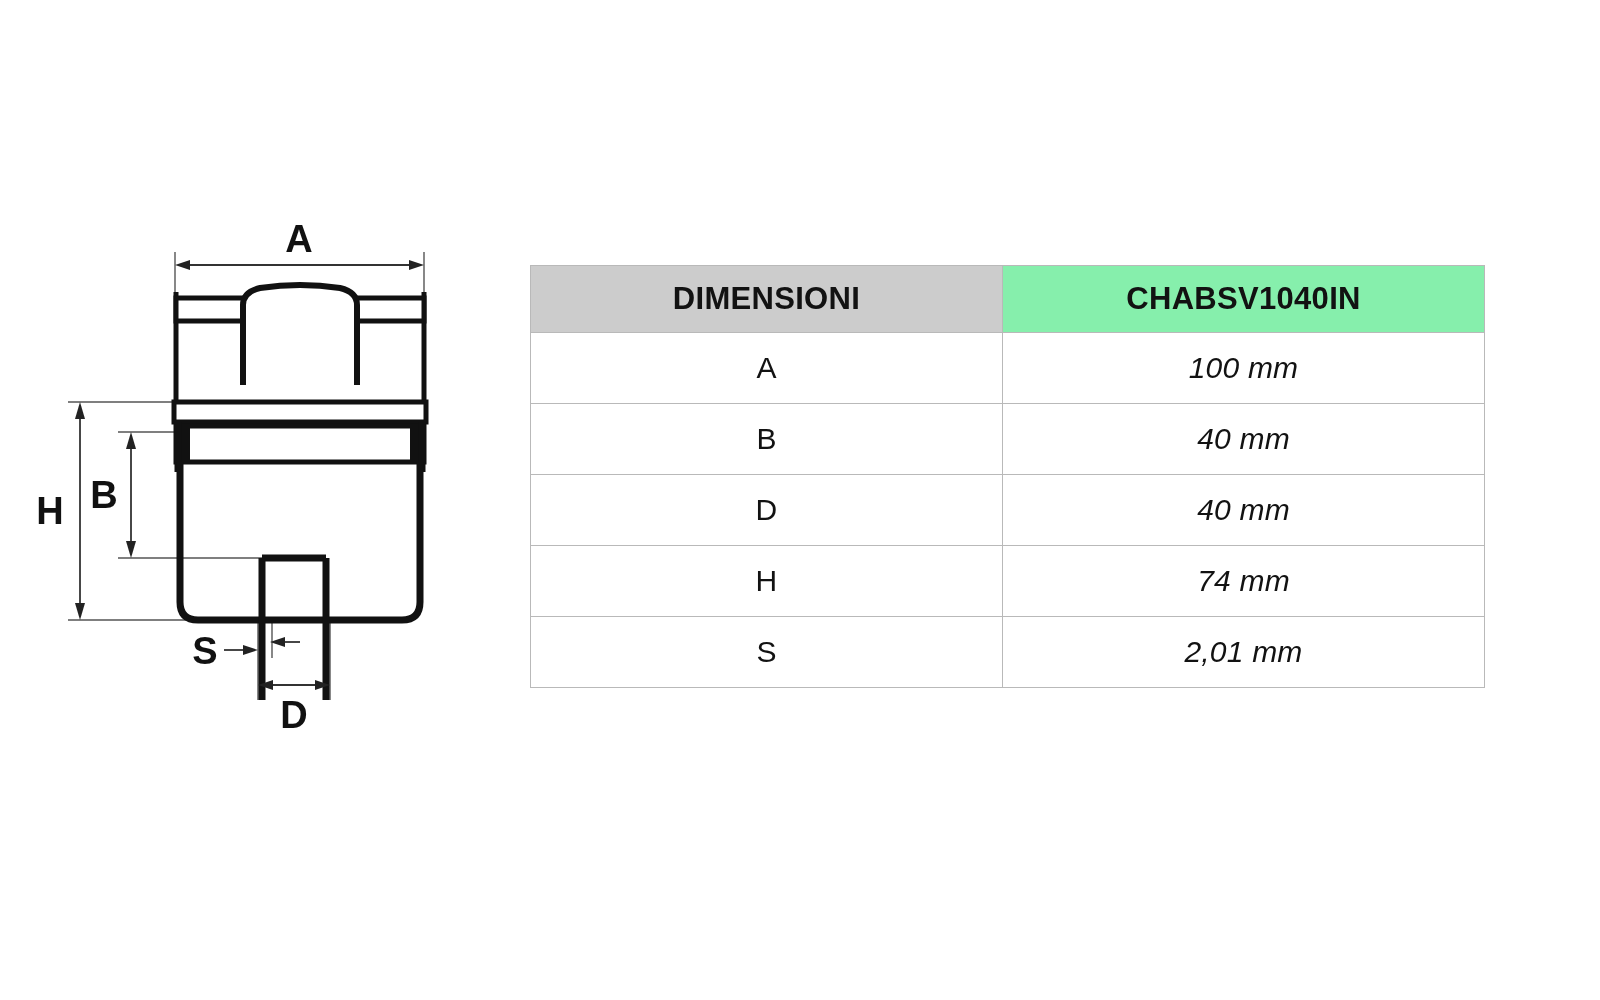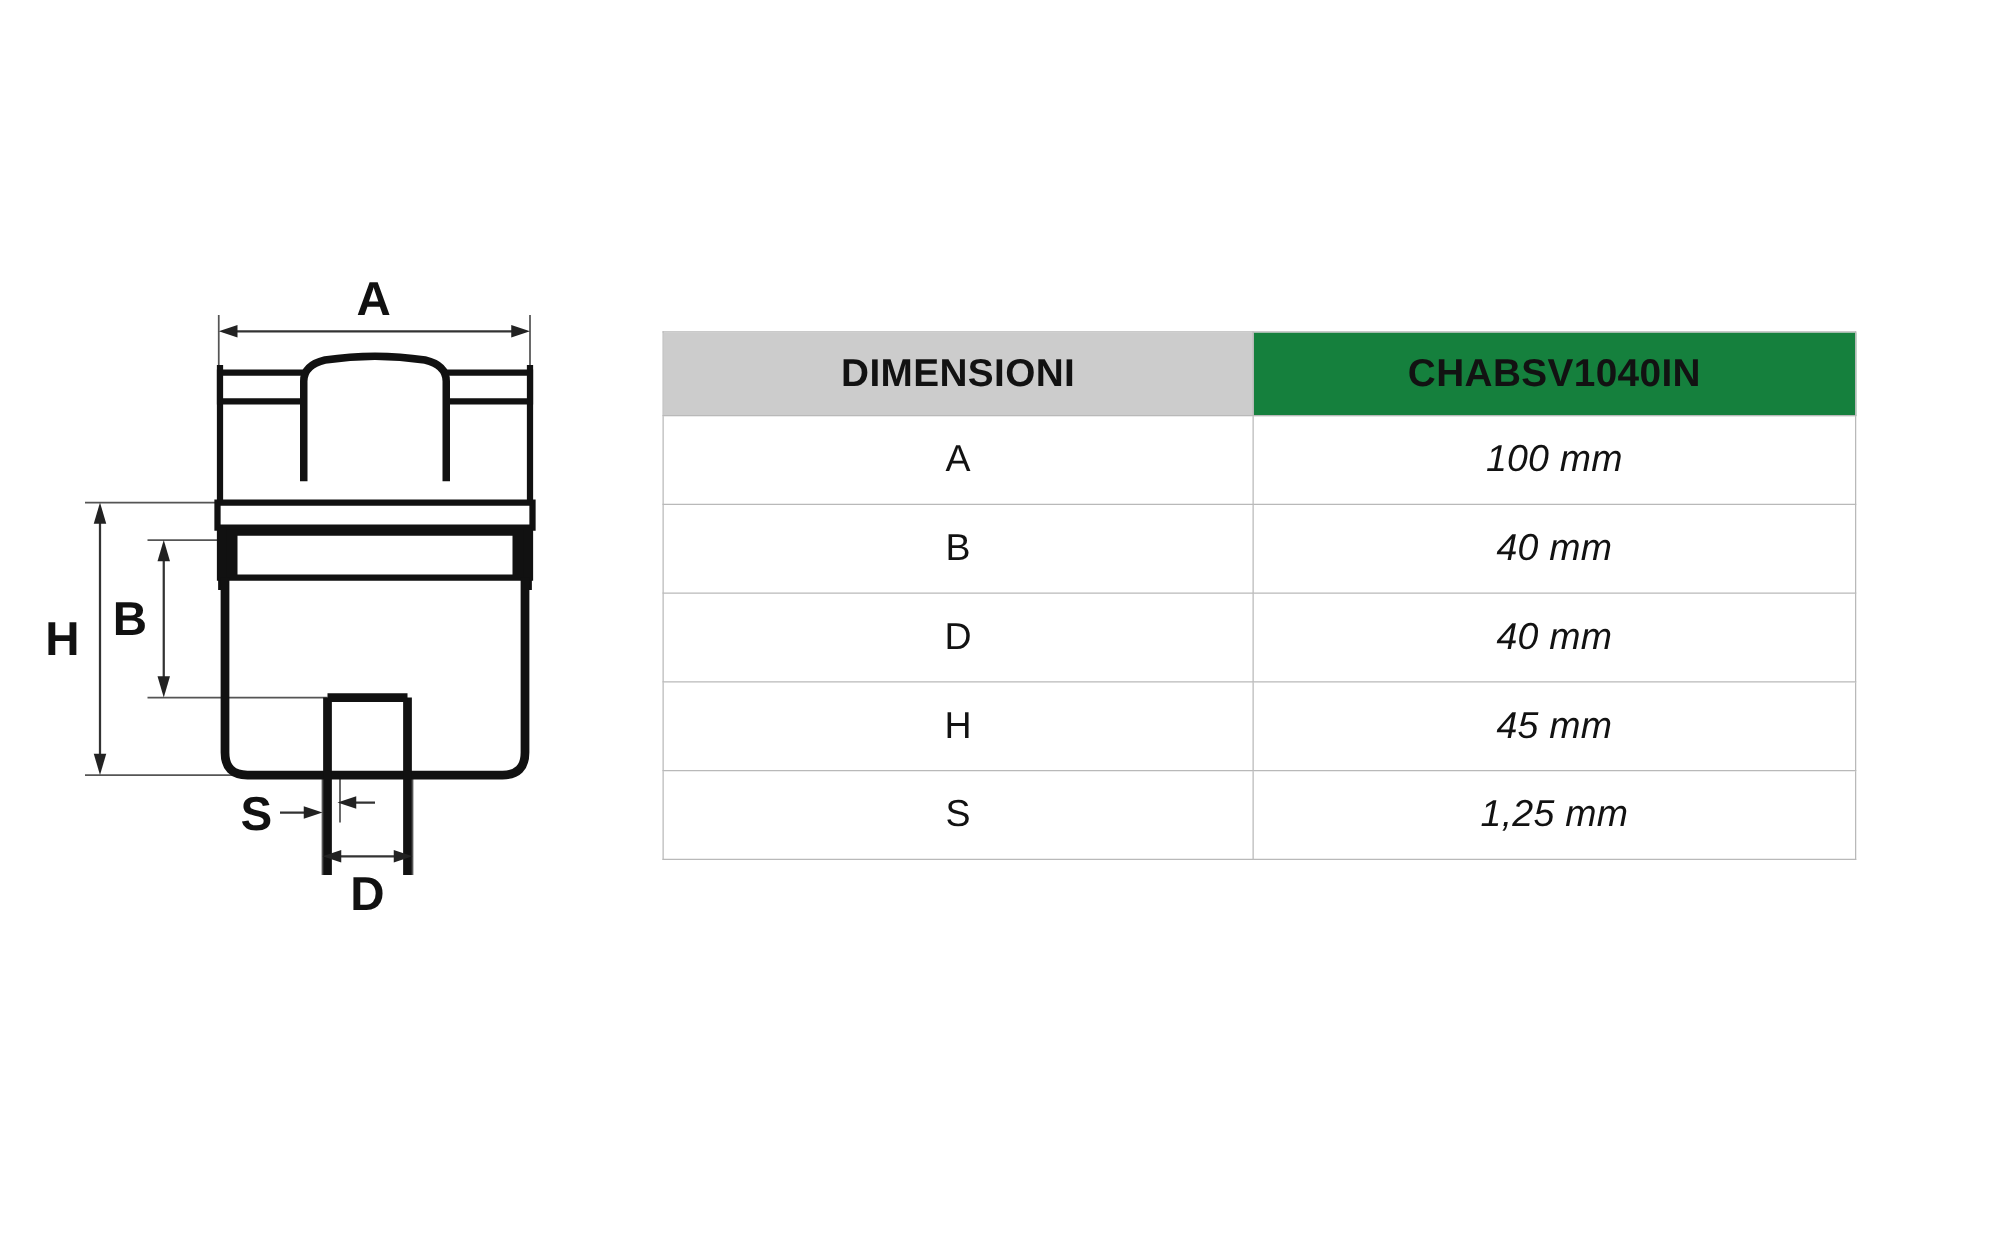--- a/index.html
+++ b/index.html
@@ -70,21 +70,21 @@
   table#dim-table thead th {
     height: 66px;
     font-size: 31px;
     font-weight: bold;
     letter-spacing: 0.3px;
   }
   th.head-label {
     background: #cccccc;
   }
   th.head-value {
-    background: #15803d;
+    background: #86efac;
   }
   table#dim-table tbody td {
     height: 70px;
     font-size: 30px;
     font-weight: normal;
     background: #ffffff;
   }
   td.cell-label { letter-spacing: 0.2px; }
   td.cell-value { letter-spacing: 0.2px; font-style: italic; }
 </style>
@@ -199,23 +199,23 @@
         <tr>
           <td class="cell-label">B</td>
           <td class="cell-value">40 mm</td>
         </tr>
         <tr>
           <td class="cell-label">D</td>
           <td class="cell-value">40 mm</td>
         </tr>
         <tr>
           <td class="cell-label">H</td>
-          <td class="cell-value">45 mm</td>
+          <td class="cell-value">74 mm</td>
         </tr>
         <tr>
           <td class="cell-label">S</td>
-          <td class="cell-value">1,25 mm</td>
+          <td class="cell-value">2,01 mm</td>
         </tr>
       </tbody>
     </table>
   </div>
 
 </div>
 
 </body></html>

